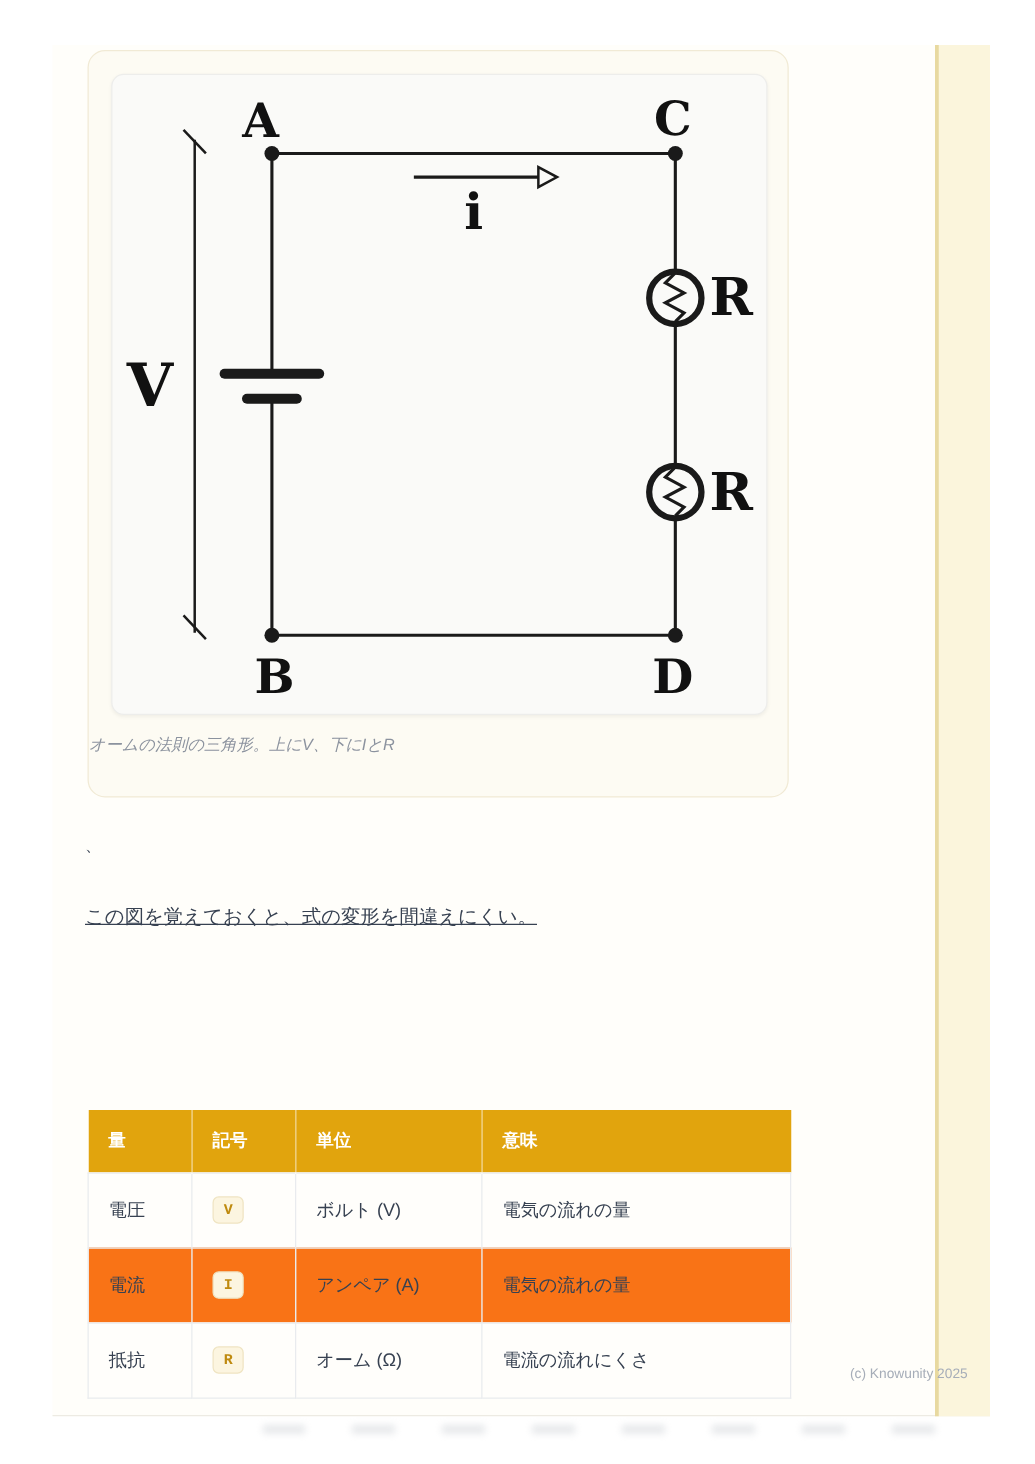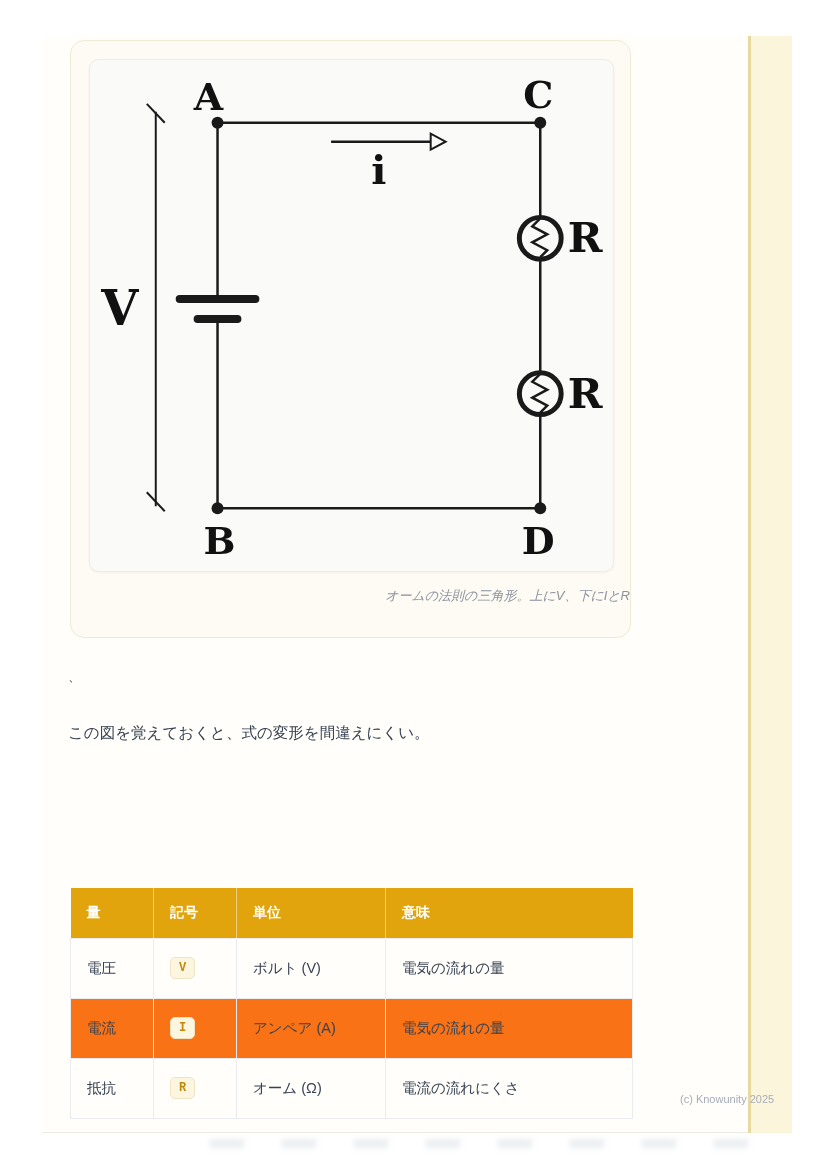--- a/index.html
+++ b/index.html
@@ -18,24 +18,24 @@
     background:#fdfbf3; border:1px solid #f1ead5; border-radius:14px;
   }
   .figure-image {
     position:absolute; left:18px; top:18px; width:525px; height:513px;
     background:#fafaf8; border:1px solid #ededeb; border-radius:10px;
     box-shadow:0 1px 3px rgba(0,0,0,0.05);
   }
   .figure-image svg { display:block; width:100%; height:100%; }
   .figure-caption {
     position:absolute; left:0; top:546px; width:100%;
-    text-align:right; font-style:italic; font-size:13px; color:#8b929e;
+    text-align:left; font-style:italic; font-size:13px; color:#8b929e;
   }
   .stray-mark { position:absolute; left:26px; top:632px; font-size:13px; color:#374151; }
-  .paragraph  { position:absolute; left:26px; top:687px; font-size:15.5px; color:#374151; }
+  .paragraph  { position:absolute; left:26px; top:687px; font-size:15.5px; color:#374151;text-decoration:underline; }
   .bullet-list {
     position:absolute; left:32px; top:722px; list-style:disc; padding-left:18px;
     color:#374151;
   }
   .bullet-list li { font-size:15px; margin-bottom:13px; line-height:20px; }
   .bullet-list li::marker { color:#111827; font-size:12px; }
   .data-table {
     position:absolute; left:28px; top:852px; width:562px;
     border-collapse:collapse; table-layout:fixed;
   }

